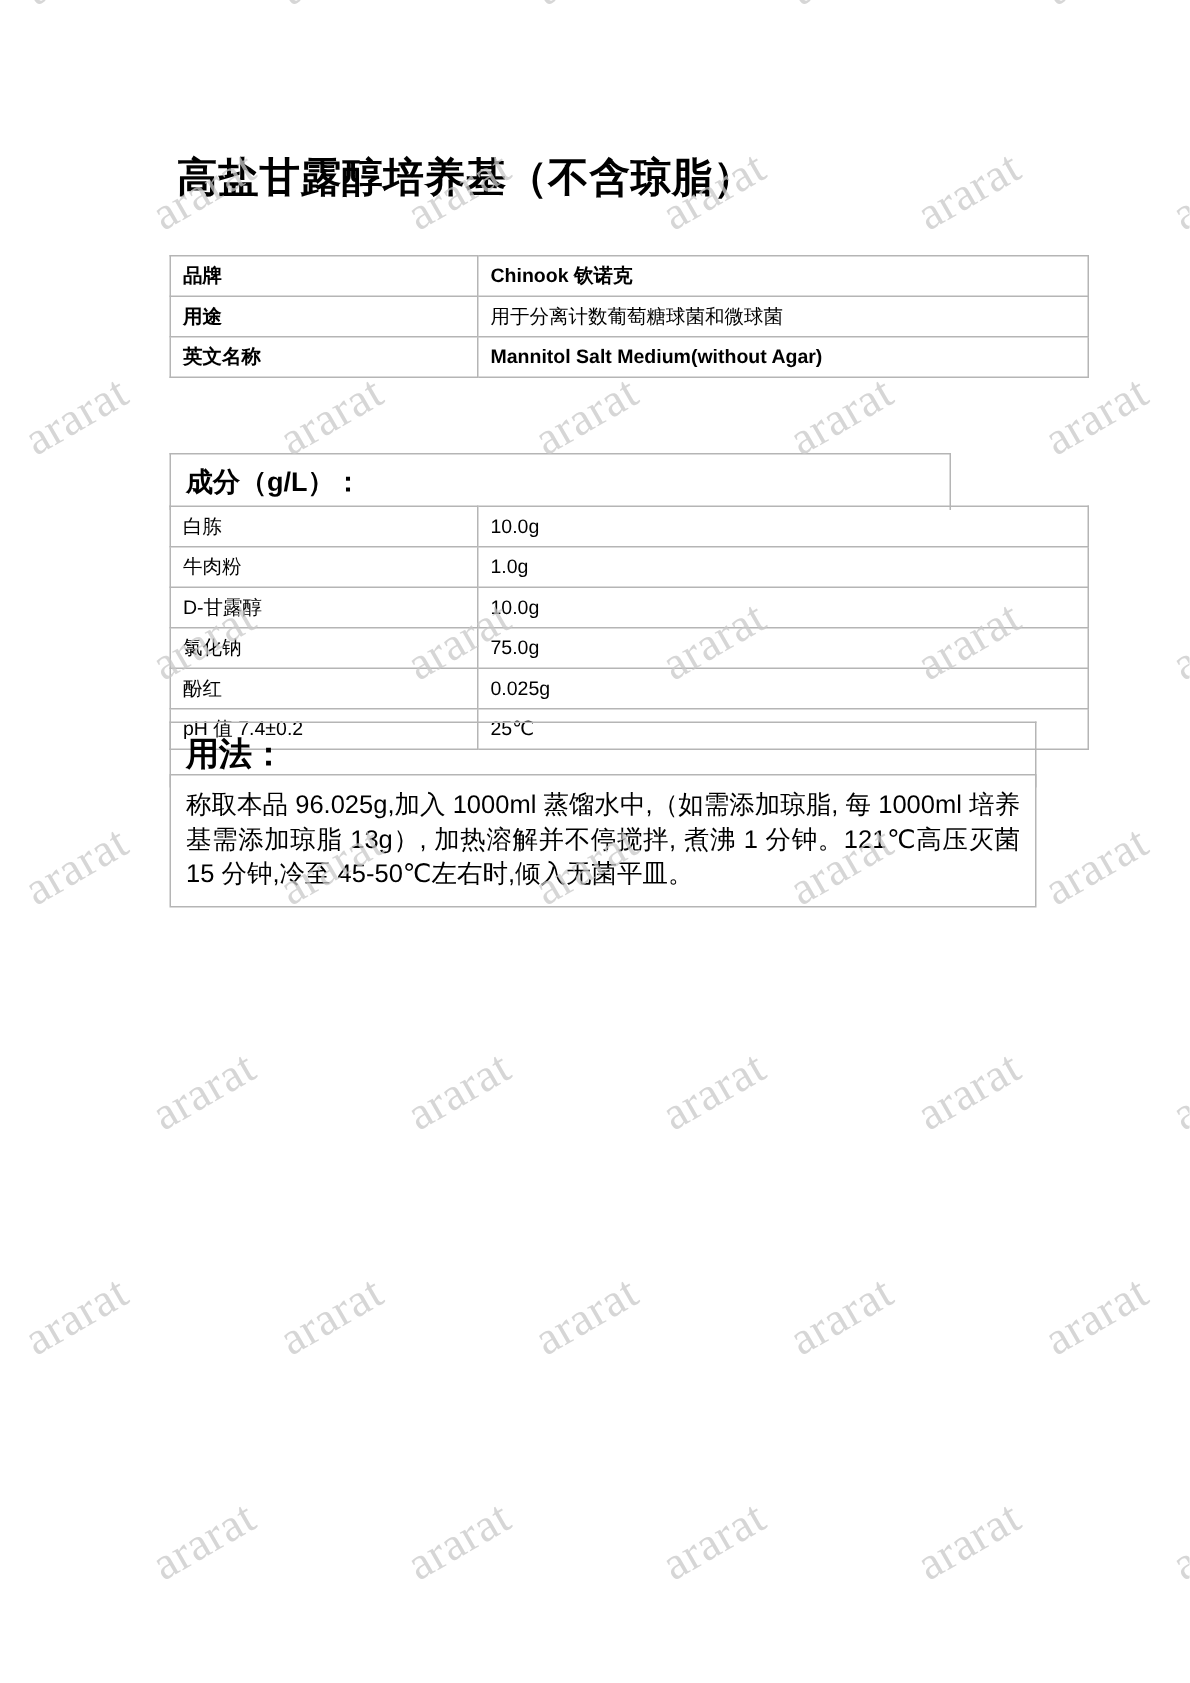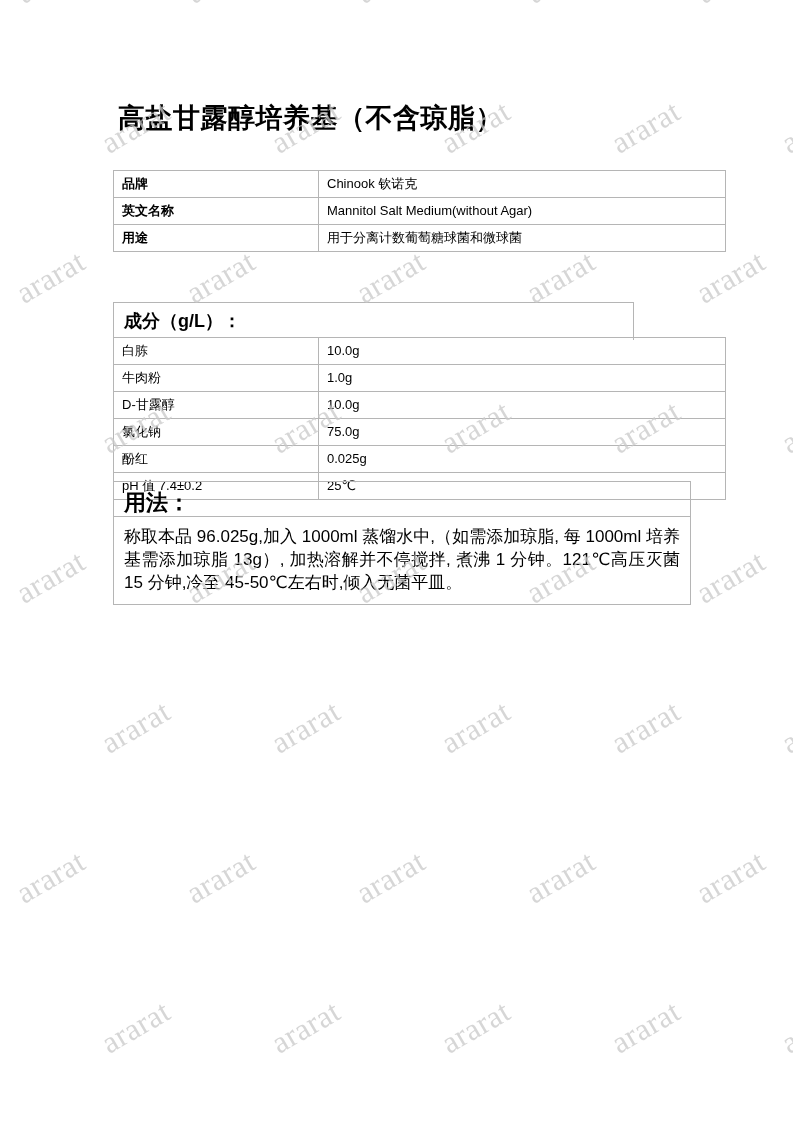--- a/index.html
+++ b/index.html
@@ -66,21 +66,21 @@
 
   .doc-table td {
     border: 1px solid #b5b5b5;
     padding: 4px 8px 5px 8px;
     font-size: 13px;
     line-height: 17px;
     vertical-align: middle;
     height: 17px;
   }
   .col-label { width: 188px; font-weight: bold; }
-  .col-value { width: 390px; font-weight: normal; }
+  .col-value { width: 390px; font-weight: bold; }
 
   .value-normal { font-weight: normal; }
 
   #composition-header {
     position: absolute;
     left: 113px;
     top: 302px;
     width: 521px;
     border: 1px solid #b5b5b5;
     border-bottom: none;
@@ -173,27 +173,27 @@
 
   <div id="page-title">高盐甘露醇培养基（不含琼脂）</div>
 
   <table class="doc-table" id="info-table">
     <tbody>
       <tr>
         <td class="col-label">品牌</td>
         <td class="col-value">Chinook  钦诺克</td>
       </tr>
       <tr>
+        <td class="col-label">用途</td>
+        <td class="col-value value-normal">用于分离计数葡萄糖球菌和微球菌</td>
+      </tr>
+      <tr>
         <td class="col-label">英文名称</td>
         <td class="col-value">Mannitol Salt  Medium(without Agar)</td>
       </tr>
-      <tr>
-        <td class="col-label">用途</td>
-        <td class="col-value value-normal">用于分离计数葡萄糖球菌和微球菌</td>
-      </tr>
     </tbody>
   </table>
 
   <div id="composition-header">成分（g/L）：</div>
 
   <table class="doc-table" id="composition-table">
     <tbody>
       <tr>
         <td class="name">白胨</td>
         <td class="amount">10.0g</td>

